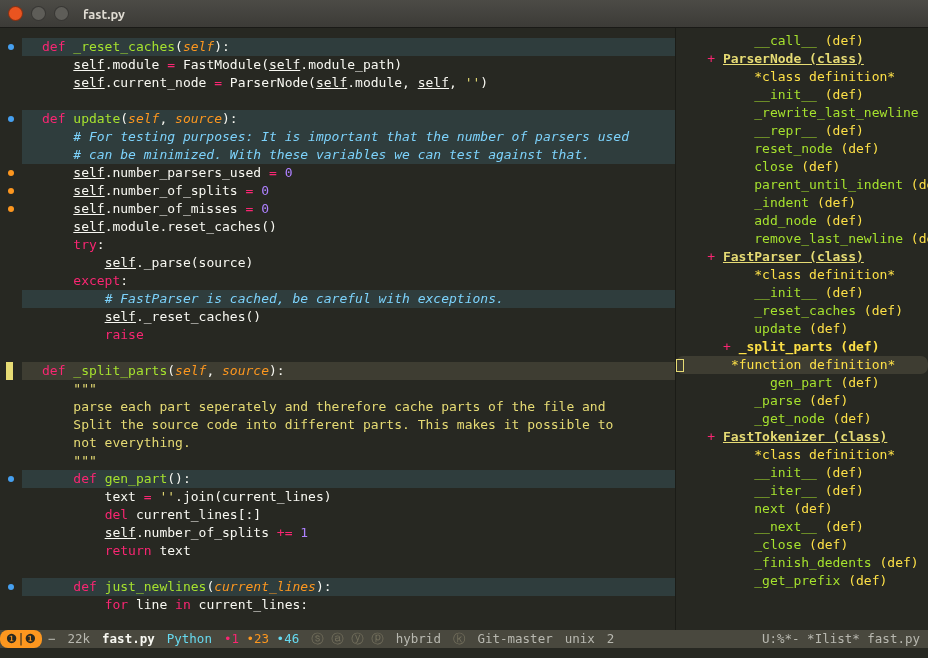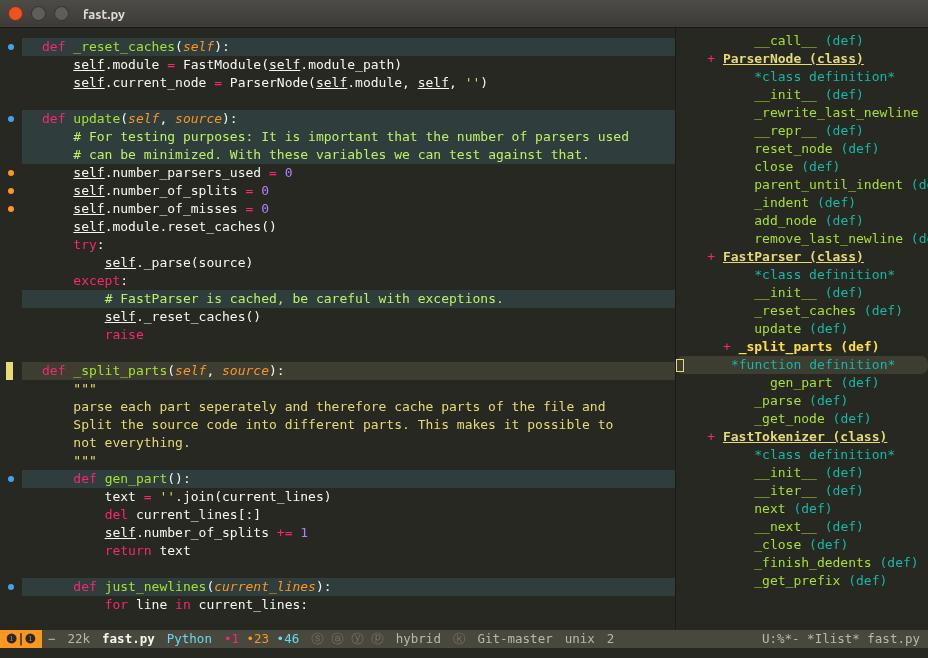--- a/index.html
+++ b/index.html
@@ -45,48 +45,48 @@
   overflow:hidden;
 }
 .codeline{white-space:pre;height:18px;padding-left:20px;}
 .defline{background:#2f3d3d;}
 .hlline{background:#3e3d32;}
 .kw{color:#f92672;}
 .fn{color:#a6e22e;}
 .op{color:#f92672;}
 .par{color:#fd971f;font-style:italic;}
 .str{color:#e6db74;}
-.cmt{color:#bef264;}
+.cmt{color:#7dd3fc;font-style:italic;}
 .num{color:#ae81ff;}
 .selfm{text-decoration:underline;color:#f8f8f2;}
 .divider{width:1px;background:#1b1c17;}
 .outline{
   flex:1;
   background:#272822;
   padding-top:4px;
   overflow:hidden;
 }
 .oline{white-space:pre;height:18px;}
 .osym{color:#f92672;}
 .ocls{color:#e6db74;font-weight:bold;text-decoration:underline;}
 .odef{color:#a6e22e;}
 .odeffn{color:#fde047;font-weight:bold;}
 .ohl{background:#3e3d32;border-radius:7px;}
-.ogrey{color:#14b8a6;}
+.ogrey{color:#fde047;}
 .obox{display:inline-block;width:8px;height:13px;border:1px solid #e6db74;vertical-align:middle;}
 .status{
   height:18px;
   background:#49483e;
   display:flex;
   align-items:center;
   font-size:12.5px;
   color:#b8b8b0;
 }
 .status .seg{padding:0 6px;position:relative;}
-.sorange{background:#fd971f;color:#272822;font-weight:bold;}
+.sorange{background:#fd971f;color:#272822;font-weight:normal;border-radius:8px;}
 .sfile{color:#f8f8f2;font-weight:bold;}
 .smode{color:#66d9ef;}
 .sred{color:#f92672;}
 .syel{color:#fd971f;}
 .sblue{color:#66d9ef;}
 .sgrey{color:#75715e;}
 .sright{margin-left:auto;padding-right:8px;}
 .bottom{height:10px;background:#272822;}
 </style>
 </head>

